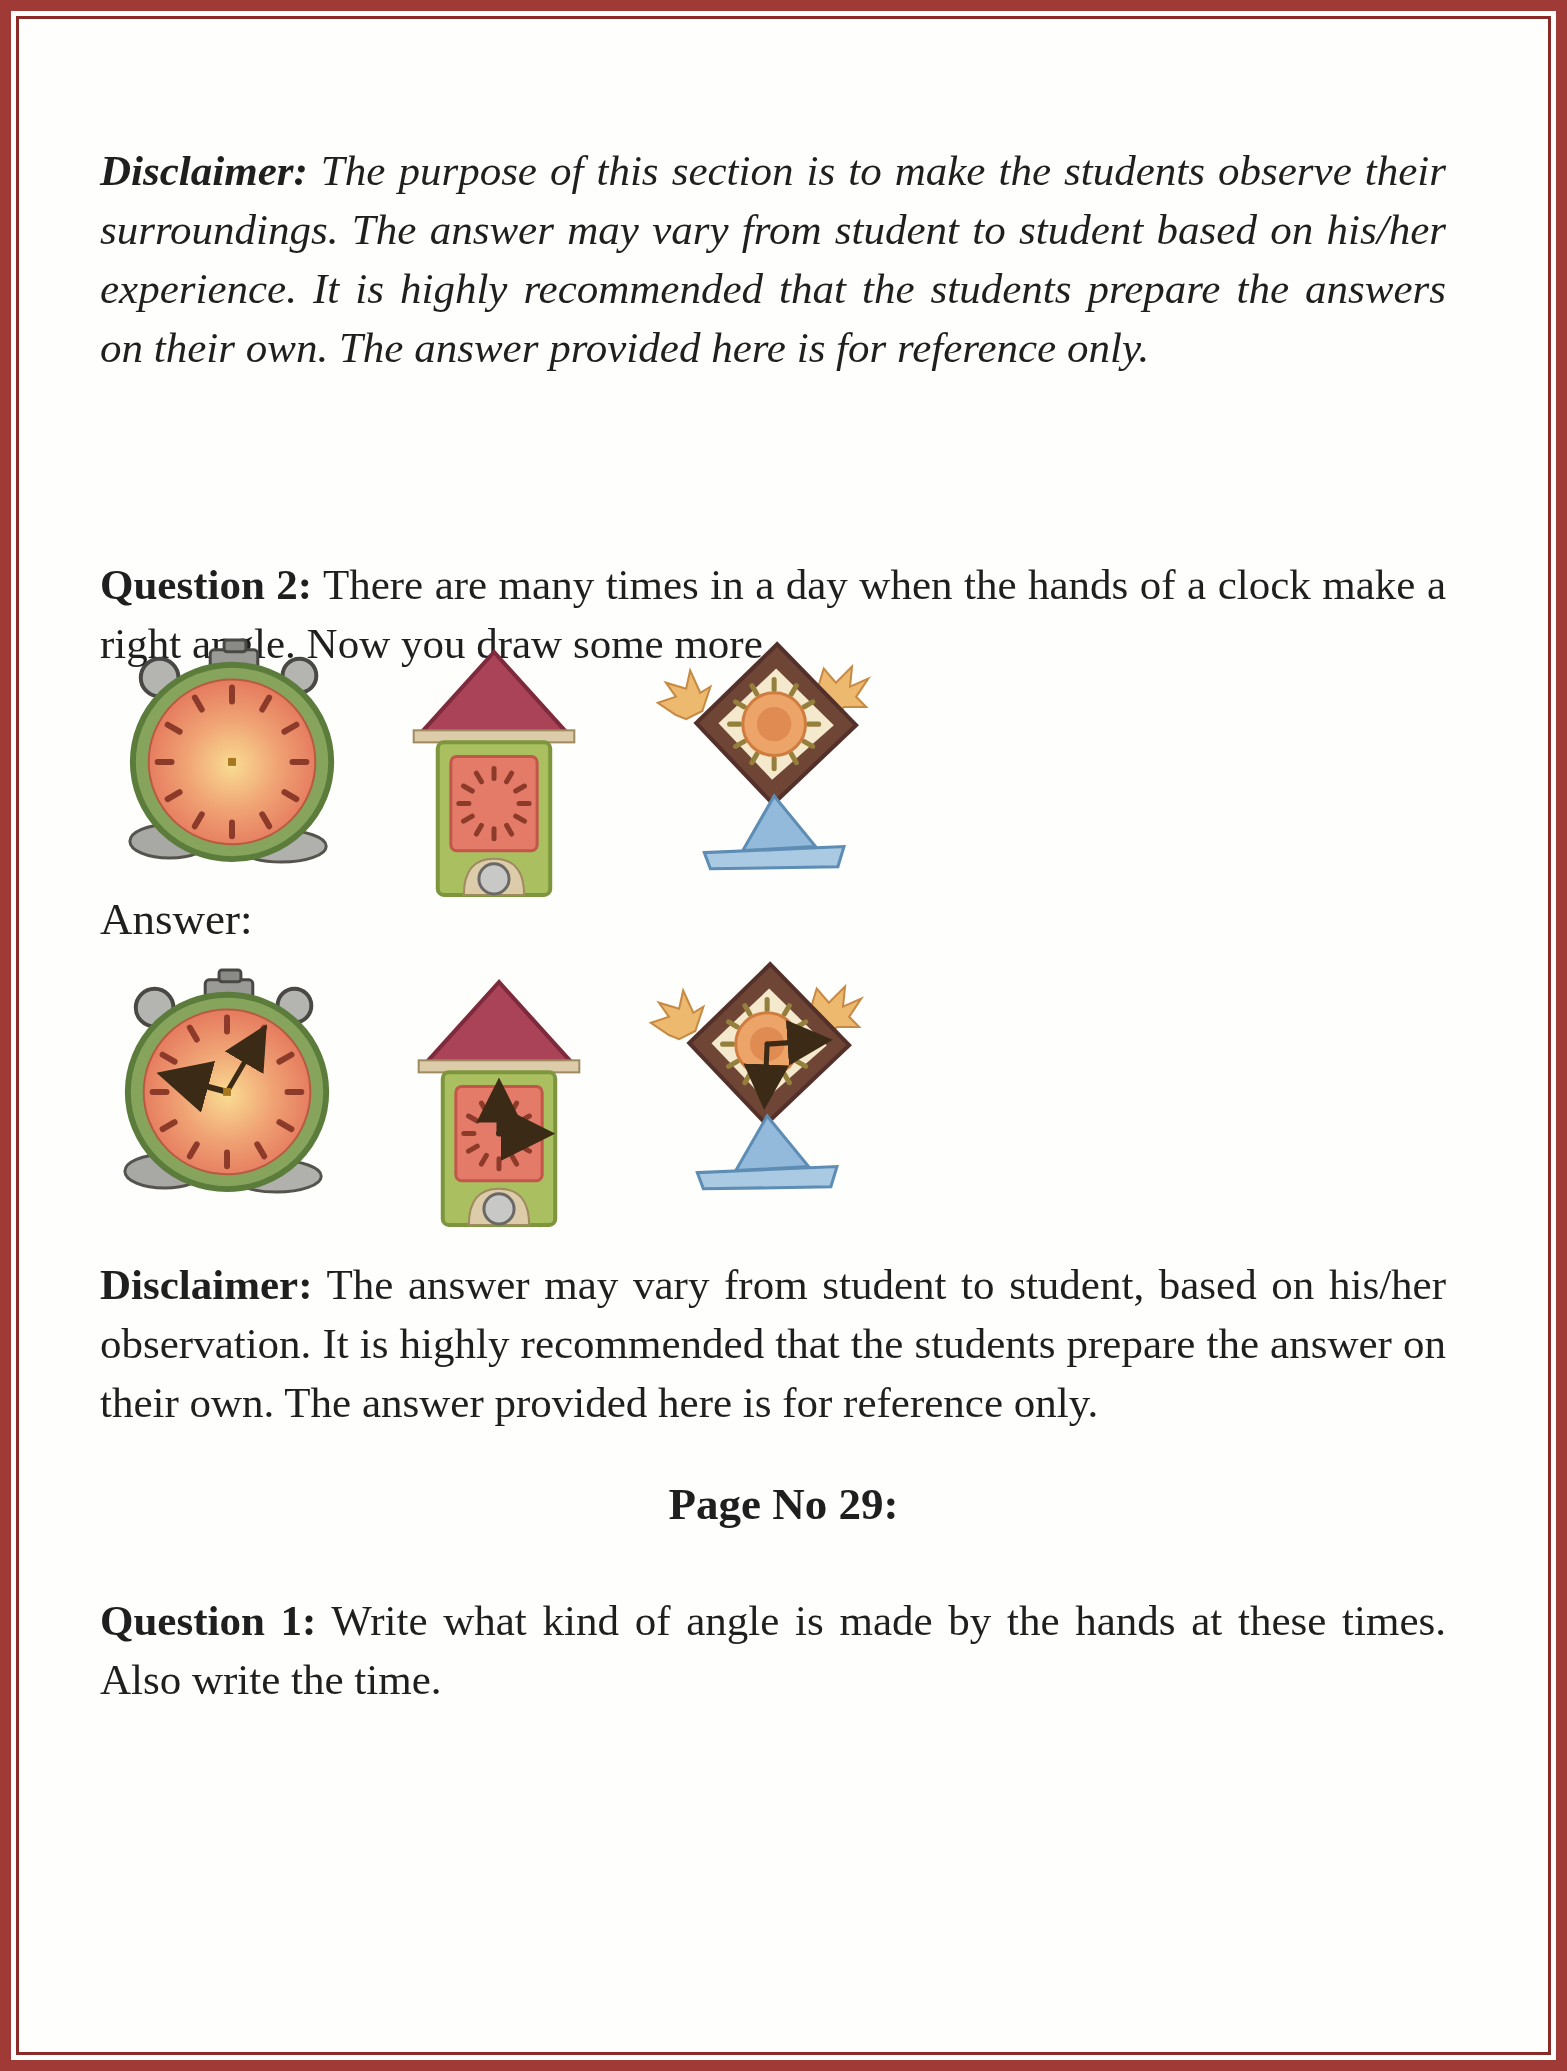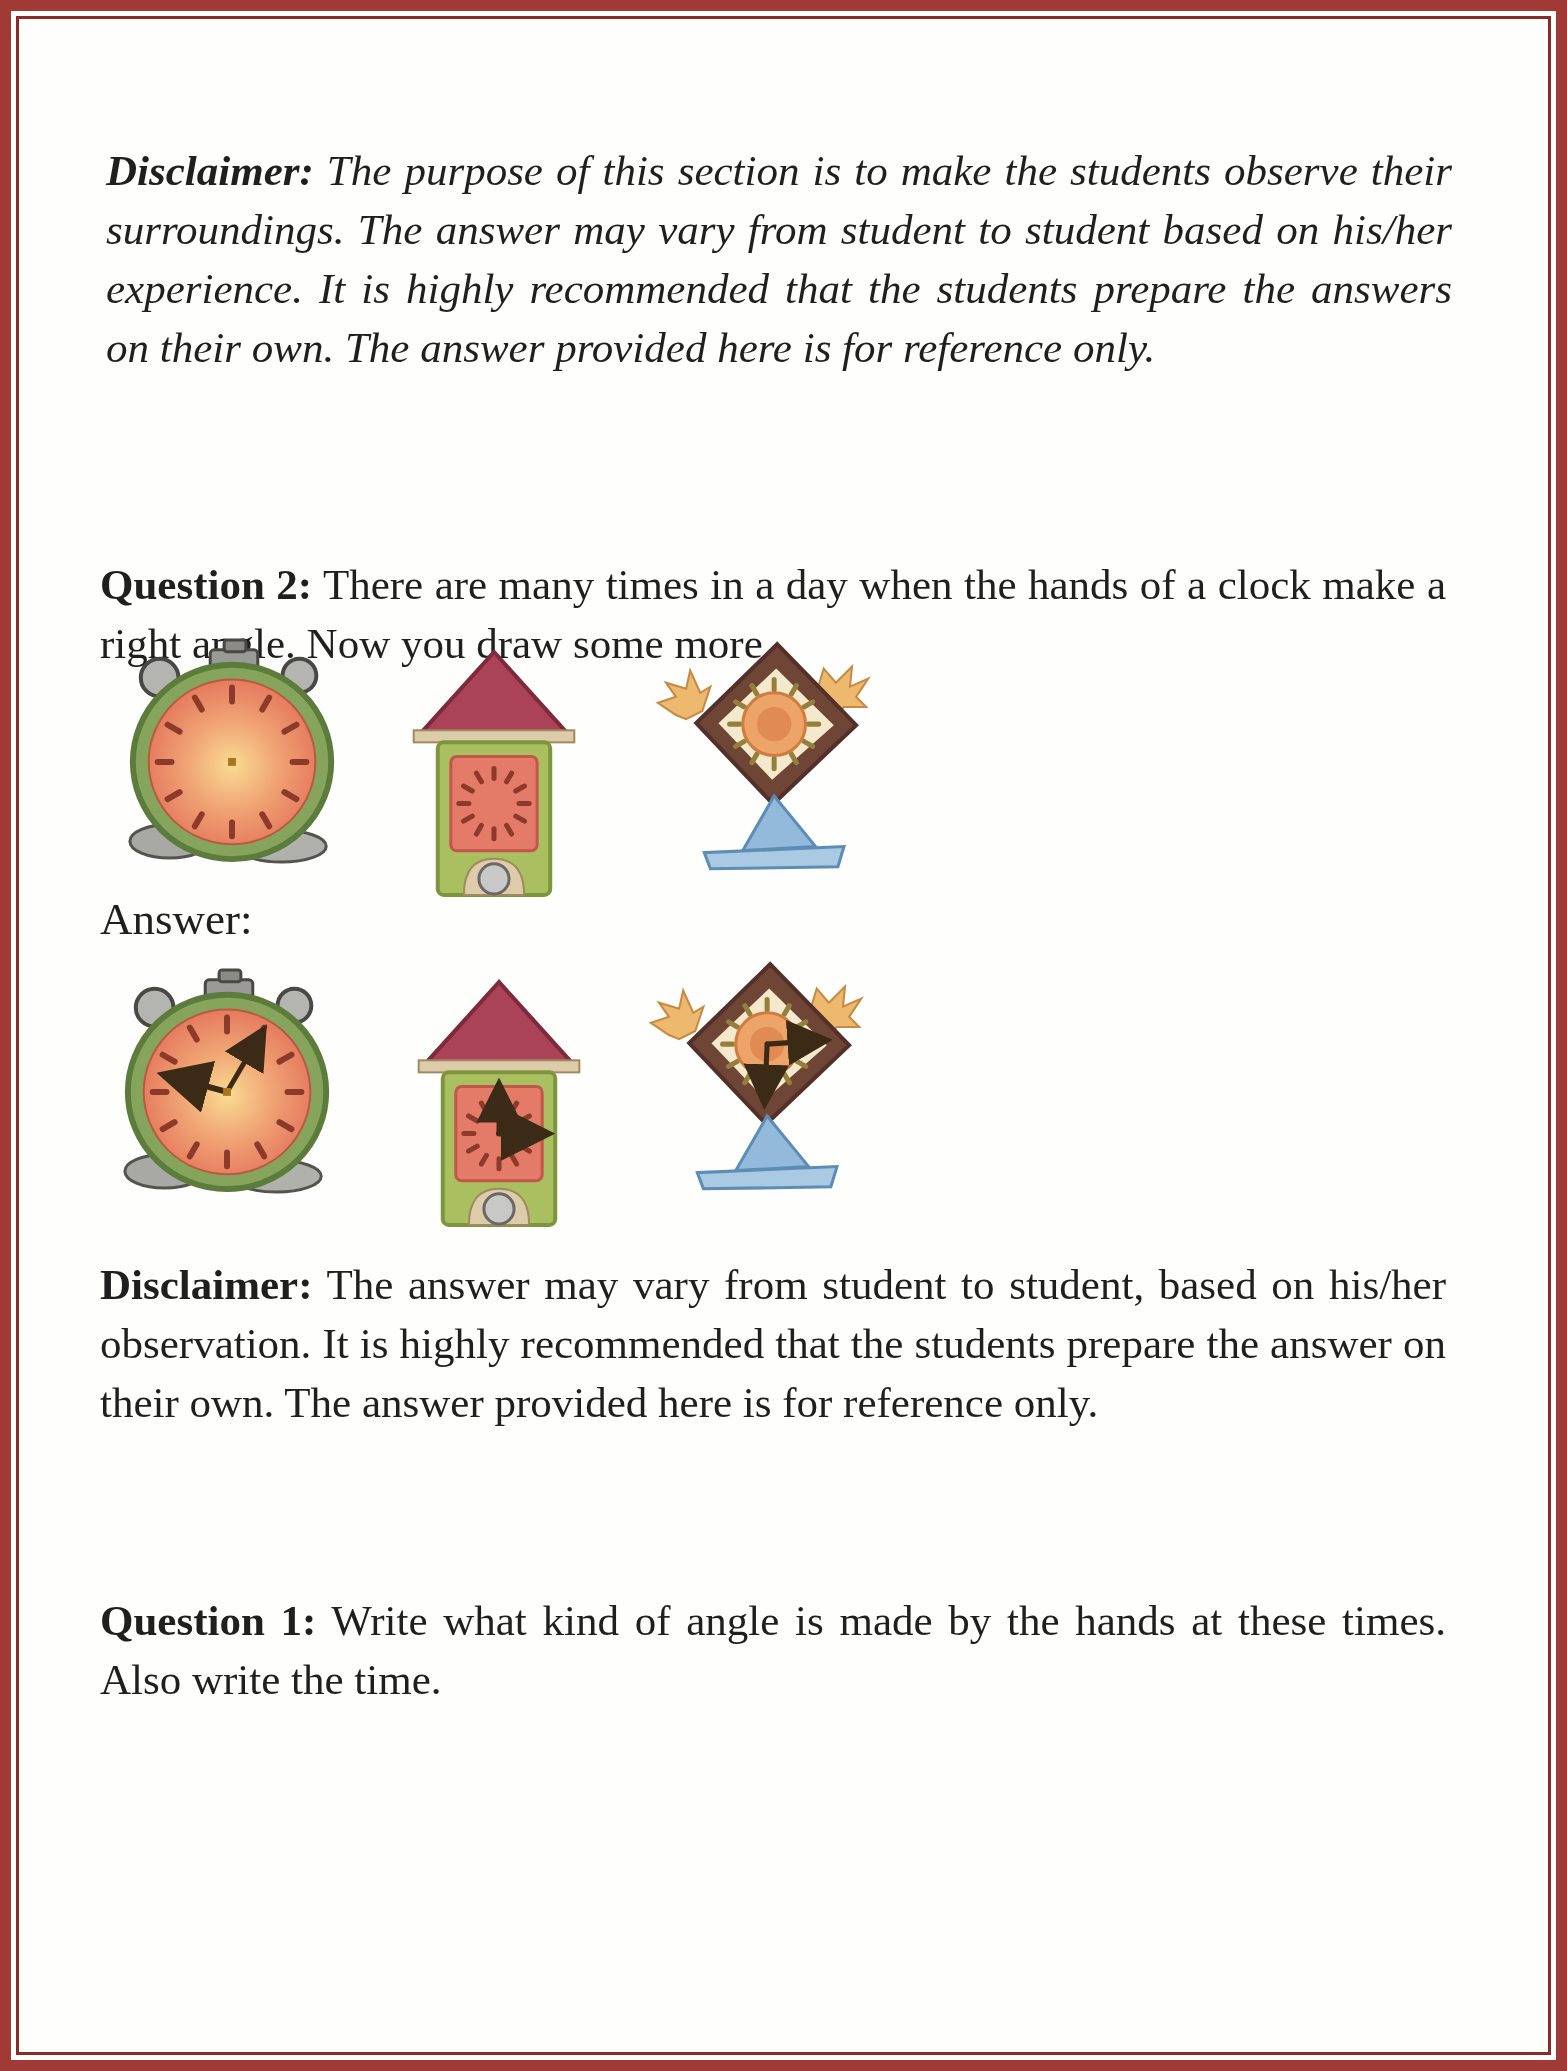--- a/index.html
+++ b/index.html
@@ -4,21 +4,21 @@
 <style>
   html,body{margin:0;padding:0;background:#ffffff;}
   .canvas{
     position:relative;width:1567px;height:2071px;background:#fefefc;
     font-family:"Liberation Serif", serif;color:#1f1f1f;overflow:hidden;
   }
   .frame-outer{position:absolute;inset:0;border:11px solid #a03a37;pointer-events:none;z-index:5;}
   .frame-inner{position:absolute;inset:16px;border:3px solid #8b2b28;pointer-events:none;z-index:5;}
   .txt{position:absolute;left:100px;width:1346px;font-size:43px;line-height:59px;text-align:justify;}
   .lbl{font-weight:bold;}
-  .disc-top{top:98px;font-style:italic;margin-left:6px;}
+  .disc-top{top:98px;font-style:italic;}
   .disc-top .lbl{font-style:italic;}
   .q2{top:512px;}
   .answer-lbl{position:absolute;left:100px;top:893px;font-size:45px;font-weight:normal;}
   .disc-bottom{top:1212px;}
   .pageno{position:absolute;left:0;top:1478px;width:1567px;text-align:center;font-size:45px;font-weight:bold;}
   .q1{top:1548px;}
   .clock{position:absolute;}
   .alarm1{left:115px;top:636px;width:238px;height:232px;}
   .house1{left:393px;top:646px;width:202px;height:266px;}
   .kite1{left:645px;top:626px;width:234px;height:258px;}
@@ -237,16 +237,17 @@
         <line x1="127" y1="97" x2="125" y2="142" stroke-width="5" marker-end="url(#ahC)"></line>
       </g>
       <polygon points="127,168 96,222 168,218" fill="#93bada" stroke="#5d8cb4" stroke-width="3"></polygon>
       <polygon points="58,224 196,218 190,238 64,240" fill="#a9cae2" stroke="#5d8cb4" stroke-width="3"></polygon>
     </svg>
   </div>
 
   <p class="txt disc-bottom"><span class="lbl">Disclaimer:</span>
     <span>The answer may vary from student to student, based on his/her observation. It is highly recommended that the students prepare the answer on their own. The answer provided here is for reference only.</span></p>
 
+  <div class="pageno">Page No 29:</div>
 
   <p class="txt q1"><span class="lbl">Question 1:</span>
     <span>Write what kind of angle is made by the hands at these times. Also write the time.</span></p>
 </div>
 
 </body></html>

